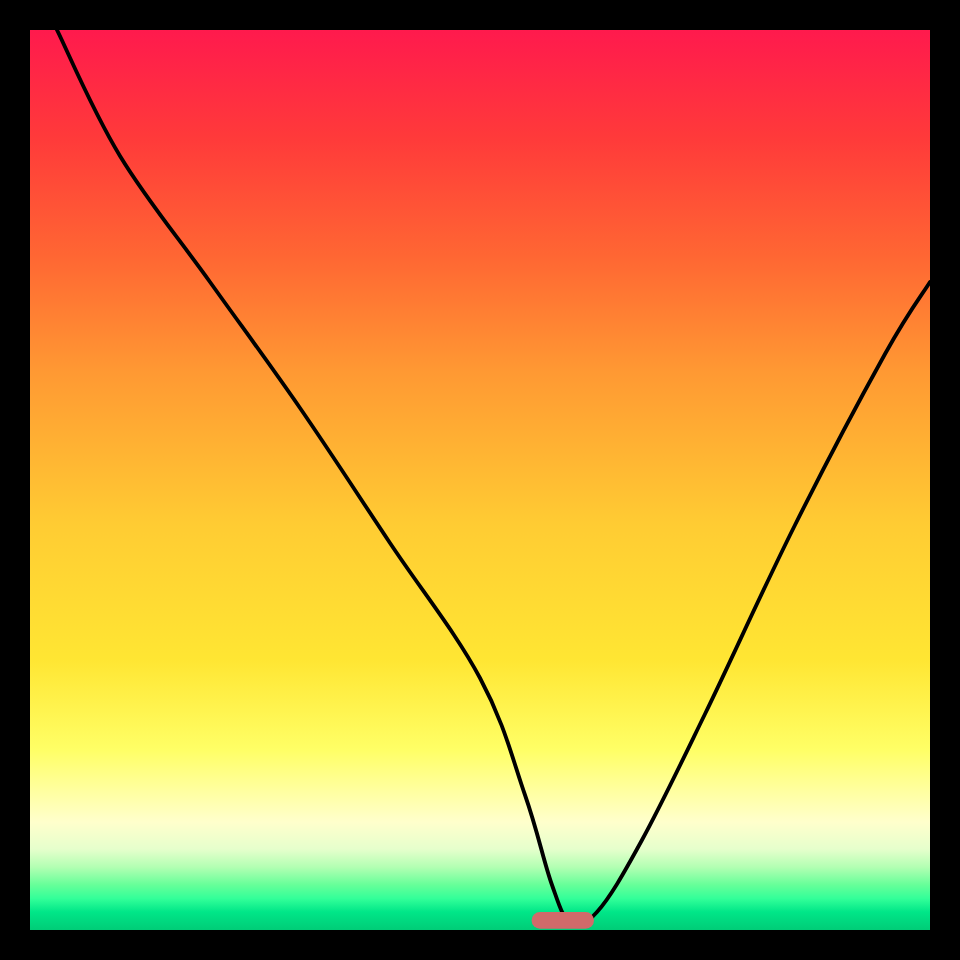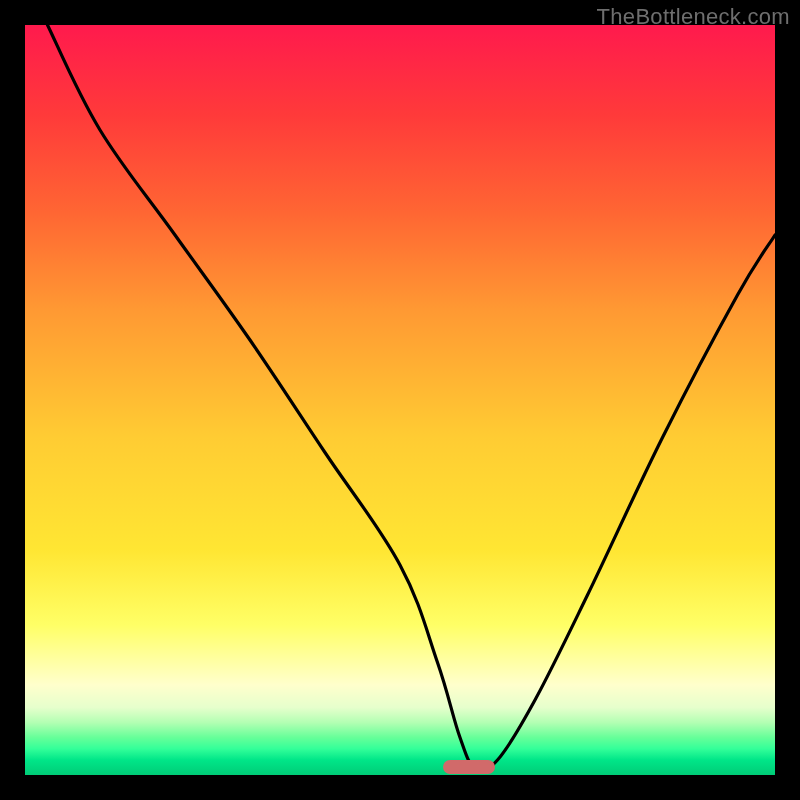--- a/index.html
+++ b/index.html
@@ -76,14 +76,13 @@
 <body>
 
 <div class="chart-container">
   <div class="plot-area">
     <div class="gradient-bg"></div>
     <svg class="curve" viewBox="0 0 750 750" preserveAspectRatio="none">
       <path id="curve-path" fill="none" stroke="#000000" stroke-width="3.2" stroke-linecap="round" stroke-linejoin="round" d="M 22.5 0.0 C 31.9 18.9, 52.0 67.2, 75.0 105.0 C 98.0 142.8, 123.0 172.2, 150.0 210.0 C 177.0 247.8, 198.0 275.9, 225.0 315.0 C 252.0 354.2, 273.0 387.0, 300.0 427.5 C 327.0 468.0, 354.8 502.2, 375.0 540.0 C 395.3 577.8, 401.7 606.5, 412.5 637.5 C 423.3 668.5, 428.2 693.6, 435.0 712.5 C 441.7 731.4, 443.3 738.5, 450.0 742.5 C 456.8 746.5, 461.7 747.1, 472.5 735.0 C 483.3 722.9, 493.8 704.7, 510.0 675.0 C 526.2 645.3, 539.5 617.3, 562.5 570.0 C 585.5 522.8, 610.5 466.5, 637.5 412.5 C 664.5 358.5, 692.3 306.4, 712.5 270.0 C 732.8 233.6, 743.3 220.8, 750.0 210.0"></path>
     </svg>
     <div class="marker" id="marker" style="left: 418px; top: 735px; background: rgb(209, 106, 106);"></div>
   </div>
-  <div class="watermark">TheBottleneck.com</div>
 </div>
 
 </body></html>

